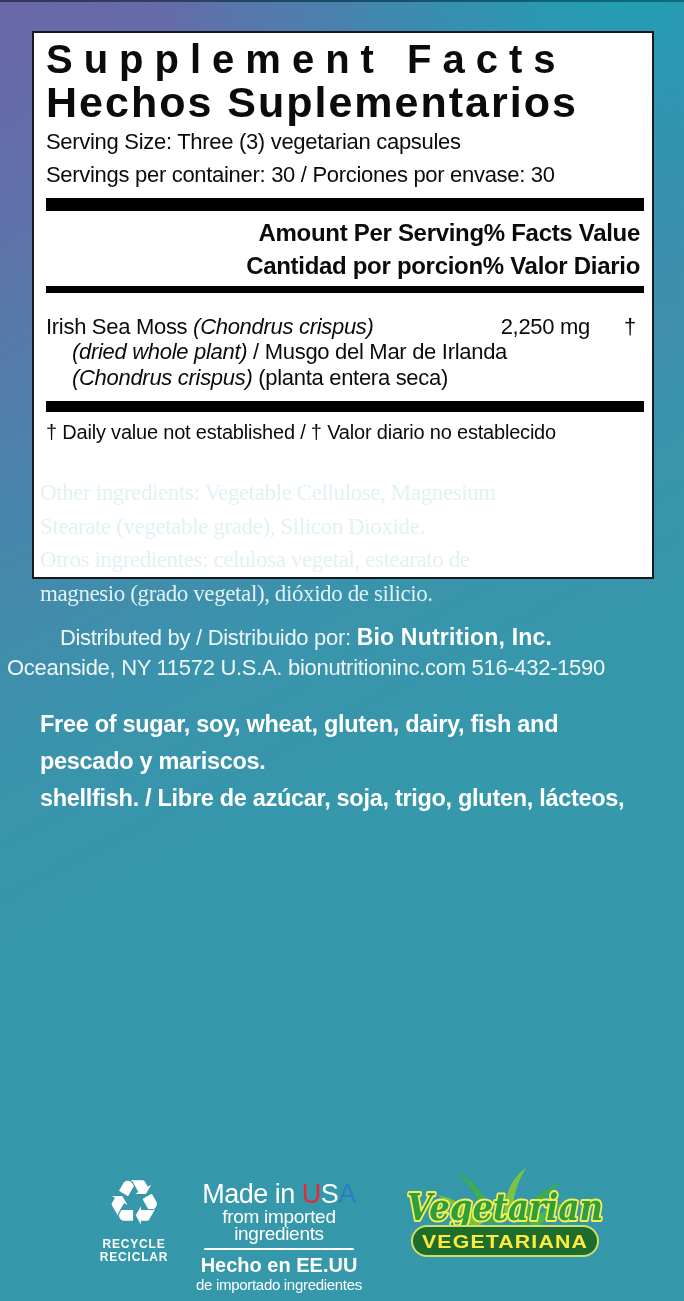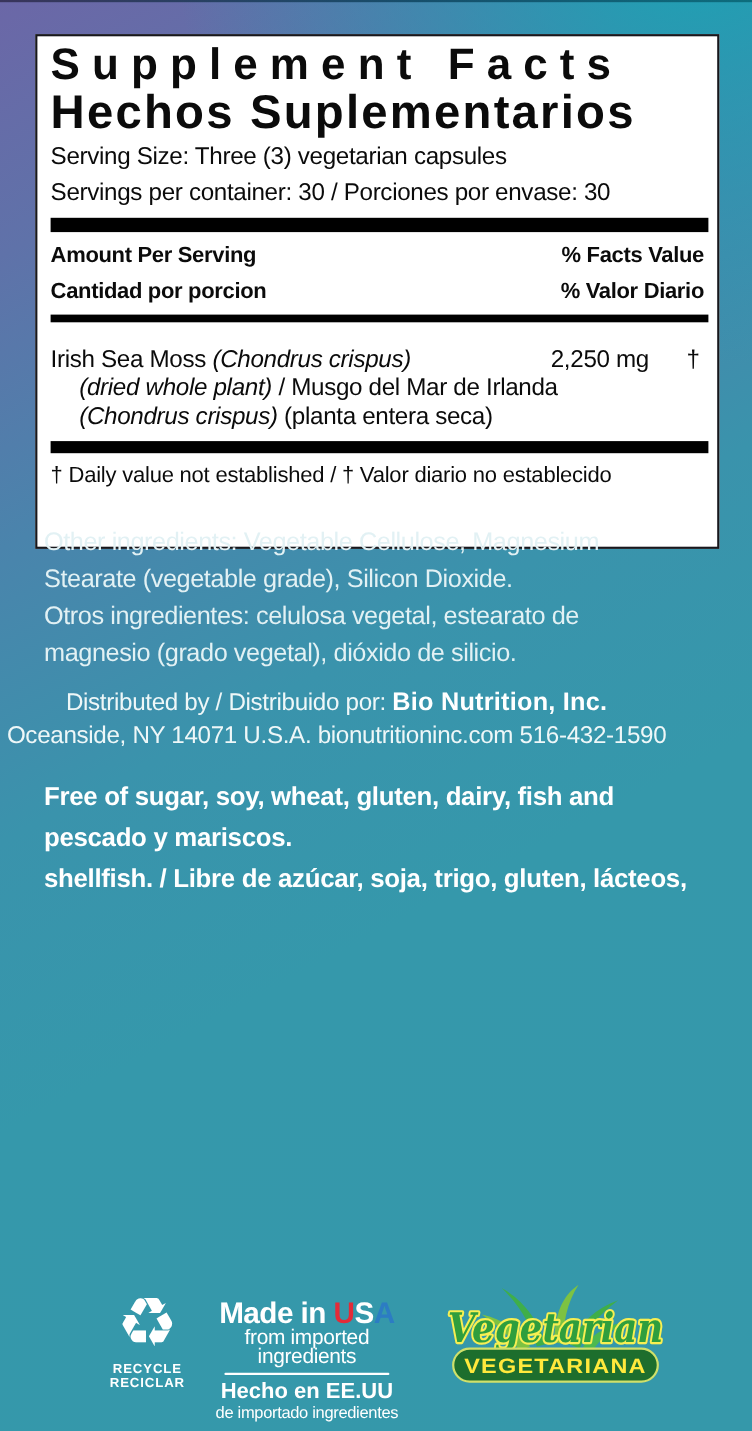--- a/index.html
+++ b/index.html
@@ -9,49 +9,49 @@
     overflow:hidden;
     font-family:"Liberation Sans", sans-serif;
     background:
       radial-gradient(ellipse 760px 620px at 92% -4%, rgba(24,165,180,.95) 0%, rgba(24,165,180,0) 62%),
       linear-gradient(152deg, #6b67a7 0%, #5f72a9 14%, #4a84ac 30%, #3a93ac 46%, #3598ab 62%, #3598aa 100%);
   }
   .topstrip{position:absolute;left:0;top:0;width:684px;height:2px;
     background:linear-gradient(90deg,#39345b,#164e6b 55%,#0d6d7d);}
   
   .panel{
-    position:absolute;left:32px;top:31px;width:622px;height:468px;
+    position:absolute;left:32px;top:31px;width:622px;height:548px;
     background:#ffffff;border:2px solid #17171c;box-sizing:border-box;
     padding:3px 12px 0 12px;color:#0b0b0b;overflow:hidden;
   }
   .t-en{font-size:40px;font-weight:bold;letter-spacing:11px;white-space:nowrap;line-height:1.02;margin-top:3px;}
   .t-es{font-size:43px;font-weight:bold;letter-spacing:2px;white-space:nowrap;line-height:1.02;margin-top:1px;}
   .serv{font-size:22px;line-height:33px;letter-spacing:-.3px;white-space:nowrap;}
   .bar{background:#000;width:598px;}
   .bar1{height:13px;margin-top:7px;}
   .bar2{height:7px;margin-top:4px;}
   .bar3{height:11px;margin-top:11px;}
-  .hdr-row{display:flex;justify-content:space-between;font-weight:bold;font-size:20px;line-height:33px;margin-top:5px;letter-spacing:-.3px;}
+  .hdr-row{display:flex;justify-content:flex-end;font-weight:bold;font-size:24px;line-height:33px;margin-top:5px;letter-spacing:-.3px;}
   .ing{margin-top:21px;font-size:22px;line-height:25.5px;letter-spacing:-.3px;position:relative;white-space:nowrap;}
   .ing .ind{padding-left:26px;}
   .it{font-style:italic;}
   .amt{position:absolute;right:50px;top:0;}
   .dag{position:absolute;right:4px;top:0;}
   .fnote{font-size:20px;margin-top:9px;letter-spacing:-.2px;white-space:nowrap;}
   
-  .other{position:absolute;left:40px;top:476px;color:#e2f1f4;font-size:23px;line-height:33.5px;letter-spacing:-.4px;white-space:nowrap;}
+  .other{position:absolute;left:40px;top:476px;color:#e2f1f4;font-size:23px;line-height:33.5px;letter-spacing:-.4px;white-space:nowrap;font-family:Liberation Serif, serif;}
   .dist{position:absolute;left:0;top:622px;width:612px;text-align:center;color:#eef7f8;font-size:22px;line-height:30px;letter-spacing:-.3px;white-space:nowrap;}
   .dist b{font-size:23px;letter-spacing:.2px;color:#ffffff;}
   .freeof{position:absolute;left:40px;top:706px;color:#ffffff;font-weight:bold;font-size:23.5px;line-height:37px;letter-spacing:-.3px;white-space:nowrap;}
   
   .recycle{position:absolute;left:96px;top:1168px;width:76px;text-align:center;color:#ffffff;}
   .recycle .glyph{font-size:62px;line-height:70px;font-family:"DejaVu Sans",sans-serif;}
   .recycle .rlbl{font-size:12px;font-weight:bold;letter-spacing:.8px;line-height:13px;}
   .usa{position:absolute;left:186px;top:1180px;width:186px;text-align:center;color:#ffffff;}
-  .usa .l1{font-size:27px;font-weight:bold;line-height:28px;letter-spacing:-.5px;white-space:nowrap;}
+  .usa .l1{font-size:27px;font-weight:normal;line-height:28px;letter-spacing:-.5px;white-space:nowrap;}
   .usa .l1 .u{color:#e32b38;}
   .usa .l1 .s{color:#ffffff;}
   .usa .l1 .a{color:#2c7cc3;}
   .usa .l2{font-size:19px;line-height:17px;letter-spacing:-.3px;}
   .usa .hr{height:2px;background:#ffffff;width:150px;margin:6px auto 5px auto;border-radius:1px;}
   .usa .l3{font-size:20px;font-weight:bold;line-height:21px;}
   .usa .l4{font-size:15px;line-height:17px;letter-spacing:-.3px;}
   .veg{position:absolute;left:396px;top:1168px;width:218px;height:104px;}
 </style>
 </head>
@@ -97,21 +97,21 @@
     <div>Stearate (vegetable grade), Silicon Dioxide.</div>
     <div>Otros ingredientes: celulosa vegetal, estearato de</div>
     <div>magnesio (grado vegetal), dióxido de silicio.</div>
   </div>
 
   <div class="dist">
     <div>
       <span>Distributed by / Distribuido por: </span>
       <b>Bio Nutrition, Inc.</b>
     </div>
-    <div>Oceanside, NY 14071 U.S.A.  bionutritioninc.com 516-432-1590</div>
+    <div>Oceanside, NY 11572 U.S.A.  bionutritioninc.com 516-432-1590</div>
   </div>
 
   <div class="freeof">
     <div>Free of sugar, soy, wheat, gluten, dairy, fish and</div>
     <div>pescado y mariscos.</div>
     <div>shellfish. / Libre de azúcar, soja, trigo, gluten, lácteos,</div>
   </div>
 
   <div class="recycle">
     <div class="glyph">♻</div>

